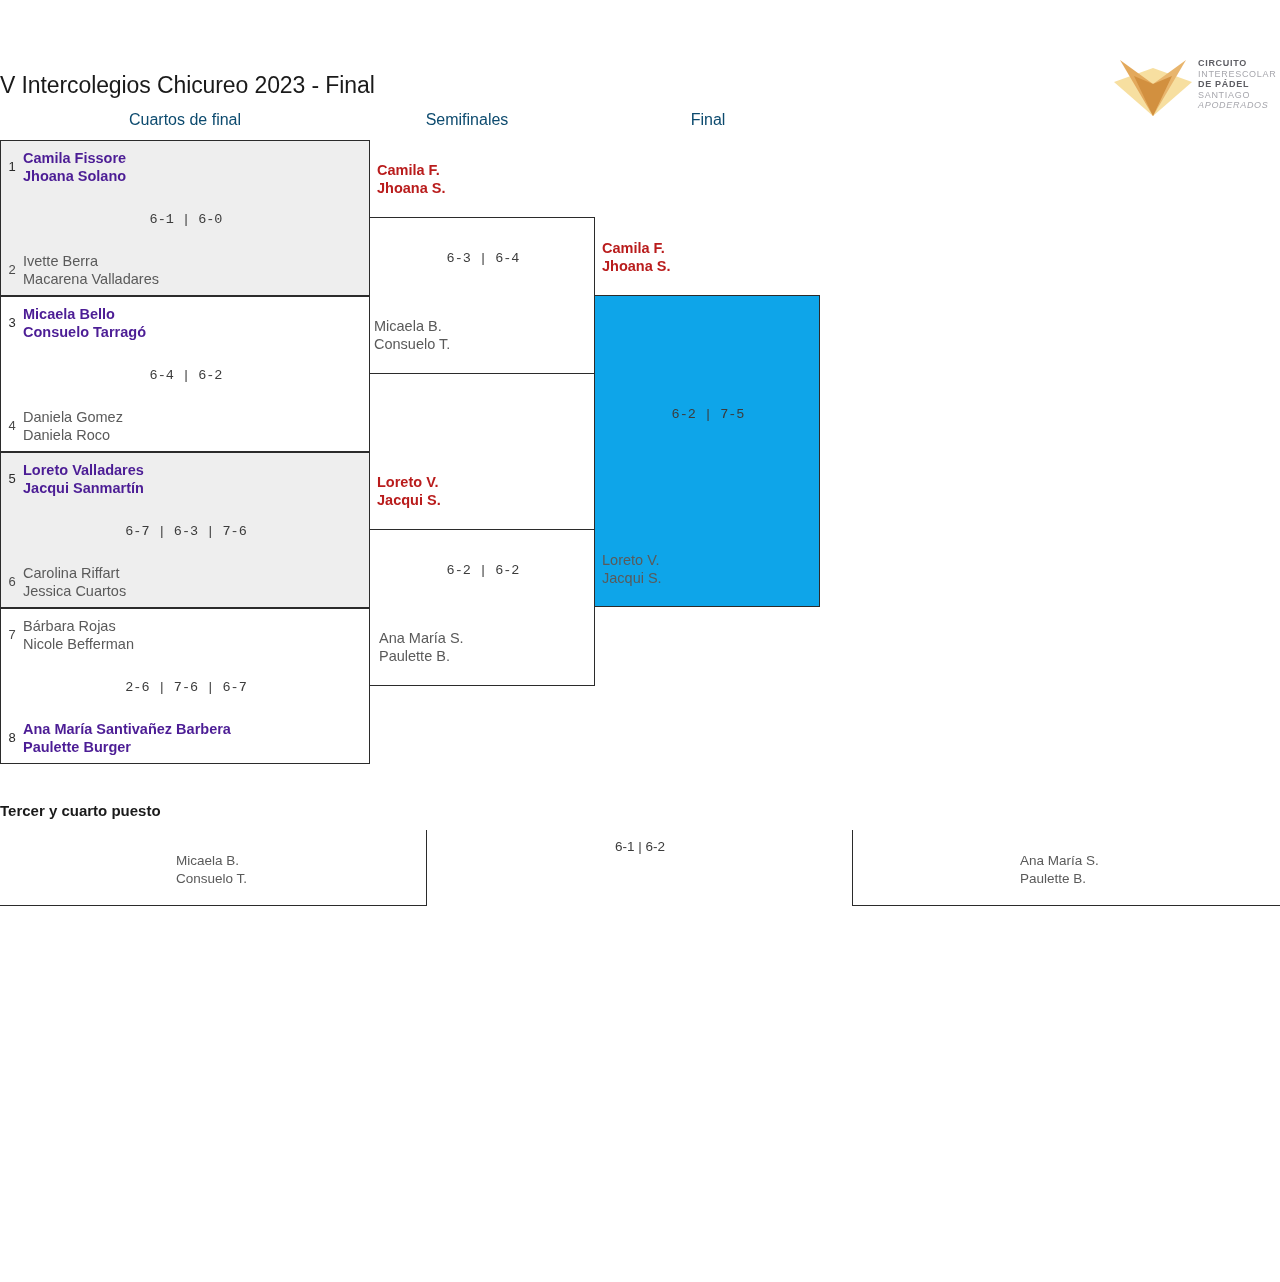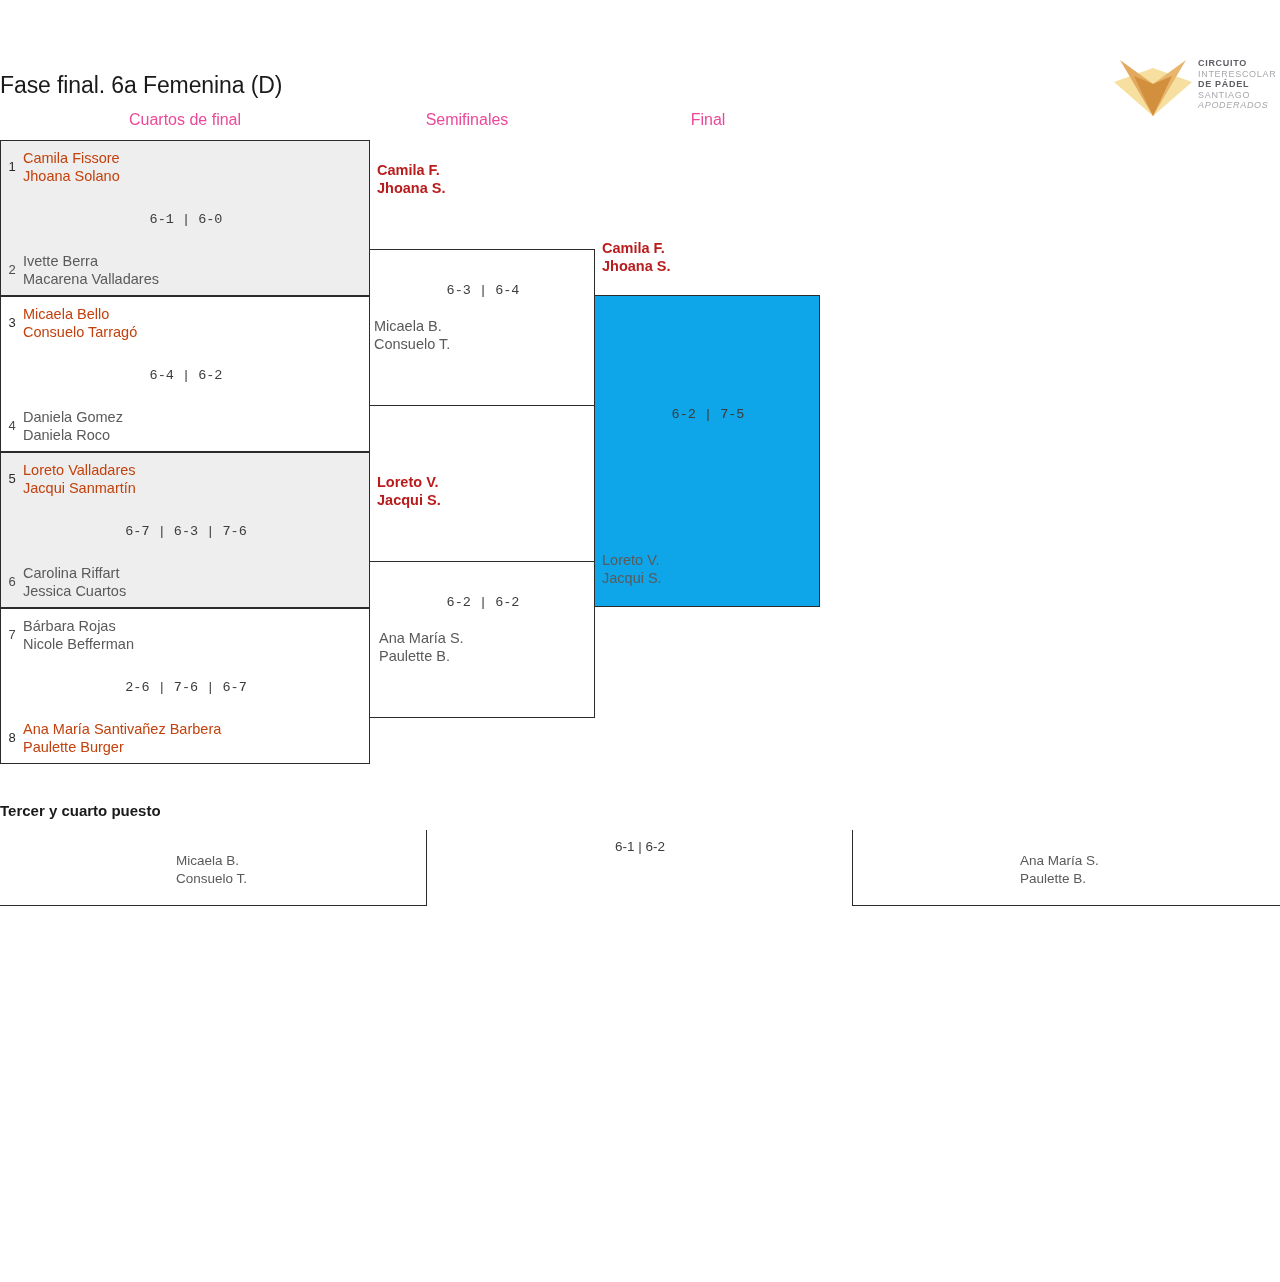--- a/index.html
+++ b/index.html
@@ -61,21 +61,21 @@
   .lt-2 { font-weight: 400; color: #a7a7ad; }
   .lt-3 { font-weight: 700; color: #5d5d63; }
   .lt-4 { font-weight: 400; color: #a7a7ad; }
   .lt-5 { font-weight: 400; font-style: italic; color: #a7a7ad; }
 
   
   .round-header {
     position: absolute;
     font-size: 16px;
     line-height: 20px;
-    color: #ec4899;
+    color: #0c4a6e;
     text-align: center;
     white-space: nowrap;
   }
   #rh-0 { left: 85px;  top: 110px; width: 200px; }
   #rh-1 { left: 367px; top: 110px; width: 200px; }
   #rh-2 { left: 608px; top: 110px; width: 200px; }
 
   
   .match-box {
     position: absolute;
@@ -88,21 +88,20 @@
   #qf-0 { top: 140px; }
   #qf-1 { top: 296px; }
   #qf-2 { top: 452px; }
   #qf-3 { top: 608px; }
 
   .sf-box {
     width: 226px;
     height: 157px;
     left: 369px;
     background: #ffffff;
-    margin-top: 32px;
   }
   #sf-0 { top: 217px; }
   #sf-1 { top: 529px; }
 
   .f-box {
     width: 226px;
     height: 312px;
     left: 594px;
     top: 295px;
     background: #0ea5e9;
@@ -124,21 +123,21 @@
     padding-top: 9px;
   }
   .players {
     font-size: 14.5px;
     line-height: 18px;
     white-space: nowrap;
   }
   .players .p {
     display: block;
   }
-  .winner .players { color: #c2410c; font-weight: 400; }
+  .winner .players { color: #4c1d95; font-weight: 700; }
   .loser  .players { color: #5a5a5a; font-weight: 400; }
   .winner .seed { color: #2a2a2a; }
 
   
   .qf-team-top    { left: 0px;  top: 8px;  }
   .qf-team-bottom { left: 0px;  top: 111px;}
 
   .score {
     position: absolute;
     font-size: 13.5px;
@@ -221,20 +220,21 @@
     font-size: 13.5px;
     line-height: 18px;
     color: #3c3c3c;
     white-space: nowrap;
   }
 </style>
 </head>
 <body>
 
 <div class="page-title">
+  <span class="title-line">V Intercolegios Chicureo 2023 - Final</span>
   <span class="title-line">Fase final. 6a Femenina (D)</span>
 </div>
 
 <div class="logo-wrap">
   <svg class="logo-mark" viewBox="0 0 86 66" xmlns="http://www.w3.org/2000/svg">
     <polygon points="4,28 43,14 82,28 43,62" fill="#f7dfa0"></polygon>
     <polygon points="10,6 43,30 43,62" fill="#e3a95c"></polygon>
     <polygon points="76,6 43,30 43,62" fill="#e8b56d"></polygon>
     <polygon points="24,22 43,30 62,22 43,62" fill="#d2903f"></polygon>
   </svg>

